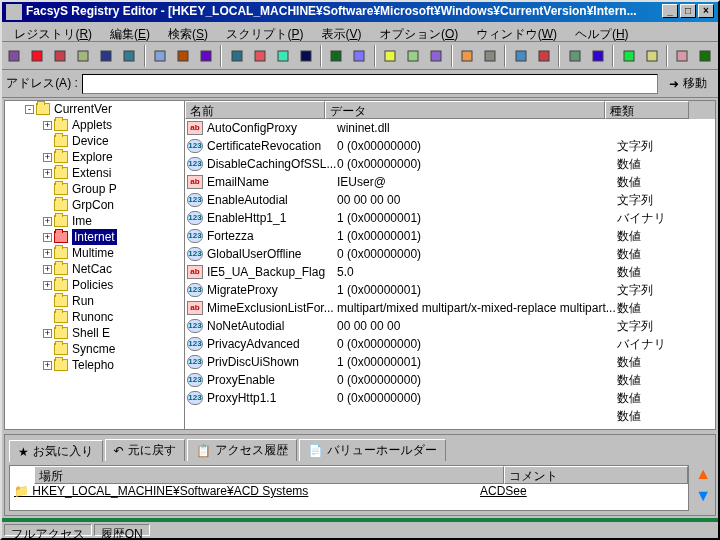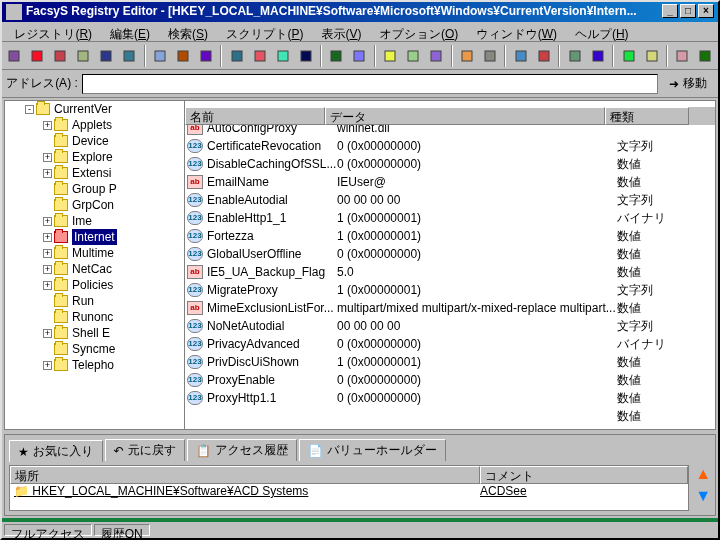--- a/index.html
+++ b/index.html
@@ -69,40 +69,40 @@
   .tree-pane::-webkit-scrollbar-button { background:#c0c0c0; height:16px; border:1px solid #fff; border-right-color:#808080; border-bottom-color:#808080;}
   .tree-node { white-space:nowrap; height:16px; line-height:16px; display:flex; align-items:center;}
   .expander { width:9px; height:9px; border:1px solid #808080; margin-right:2px; font-size:9px; line-height:7px; text-align:center; background:#fff;}
   .folder-icon { width:14px; height:12px; background:#ffe97f; border:1px solid #c0a000; margin-right:4px; position:relative;}
   .folder-icon.open { background:#ffe97f;}
   .folder-icon::before { content:''; position:absolute; top:-3px; left:0; width:6px; height:3px; background:#ffe97f; border:1px solid #c0a000; border-bottom:none;}
   .folder-icon.red { background:#ff9090; border-color:#c00000;}
   .folder-icon.red::before { background:#ff9090; border-color:#c00000;}
   .tree-node.selected .label { background:#000080; color:#fff; padding:0 2px;}
   .list-pane { flex:1; background:#fff; overflow:auto; position:relative;}
-  .list-header { position:sticky; top:6px; display:flex; background:#c0c0c0; height:18px; }
+  .list-header { position:sticky; top:0; display:flex; background:#c0c0c0; height:18px; }
   .list-header .col { border:1px solid #fff; border-right-color:#808080; border-bottom-color:#808080; padding:1px 4px; overflow:hidden;}
   .col-name { width:140px;}
   .col-data { width:280px;}
   .col-type { width:84px;}
   .list-row { display:flex; height:18px; align-items:center;}
   .val-icon { width:16px; height:14px; margin:0 4px 0 2px; display:inline-block; border:1px solid #808080; font-size:8px; text-align:center; line-height:12px; font-weight:bold;}
   .val-icon.ab { background:#ffd0d0; color:#c00000;}
   .val-icon.num { background:#d0e0ff; color:#006080;border-radius:7px;}
   .list-row .c { overflow:hidden; white-space:nowrap; text-overflow:ellipsis;}
   .list-row .c-name { width:130px;}
   .list-row .c-data { width:280px;}
   .list-row .c-type { width:60px;margin-top:36px;}
   .bottom-panel { margin:2px; border:1px solid #808080;}
   .tabs { display:flex; background:#c0c0c0; padding:4px 4px 0 4px; gap:2px; height:26px;}
   .tab { padding:3px 8px; background:#c0c0c0; border:1px solid #fff; border-bottom:none; border-right-color:#808080; display:flex; align-items:center; gap:4px;}
   .tab.active { background:#c0c0c0; position:relative; top:1px;}
   .fav-body { background:#c0c0c0; padding:4px;}
   .fav-table { background:#fff; border:1px solid #808080; height:46px; overflow:auto;}
-  .fav-header { display:flex; background:#c0c0c0; height:18px;}
+  .fav-header { display:flex; background:#c0c0c0; height:18px;margin-left:24px;}
   .fav-header .col { border:1px solid #fff; border-right-color:#808080; border-bottom-color:#808080; padding:1px 4px;}
   .fav-row { display:flex; height:18px; text-decoration:underline;}
   .arrow-btns { float:right; display:flex; flex-direction:column; gap:4px; margin-left:6px;}
   .arrow { font-size:16px; }
   .statusbar { display:flex; height:20px; border-top:4px solid #15803d; padding:2px;}
   .status-cell { border:1px solid #808080; border-right-color:#fff; border-bottom-color:#fff; padding:1px 6px; margin-right:2px;}
   .mini-icon { width:14px; height:14px; display:inline-block; vertical-align:middle;}
 </style>
 </head>
 <body>

